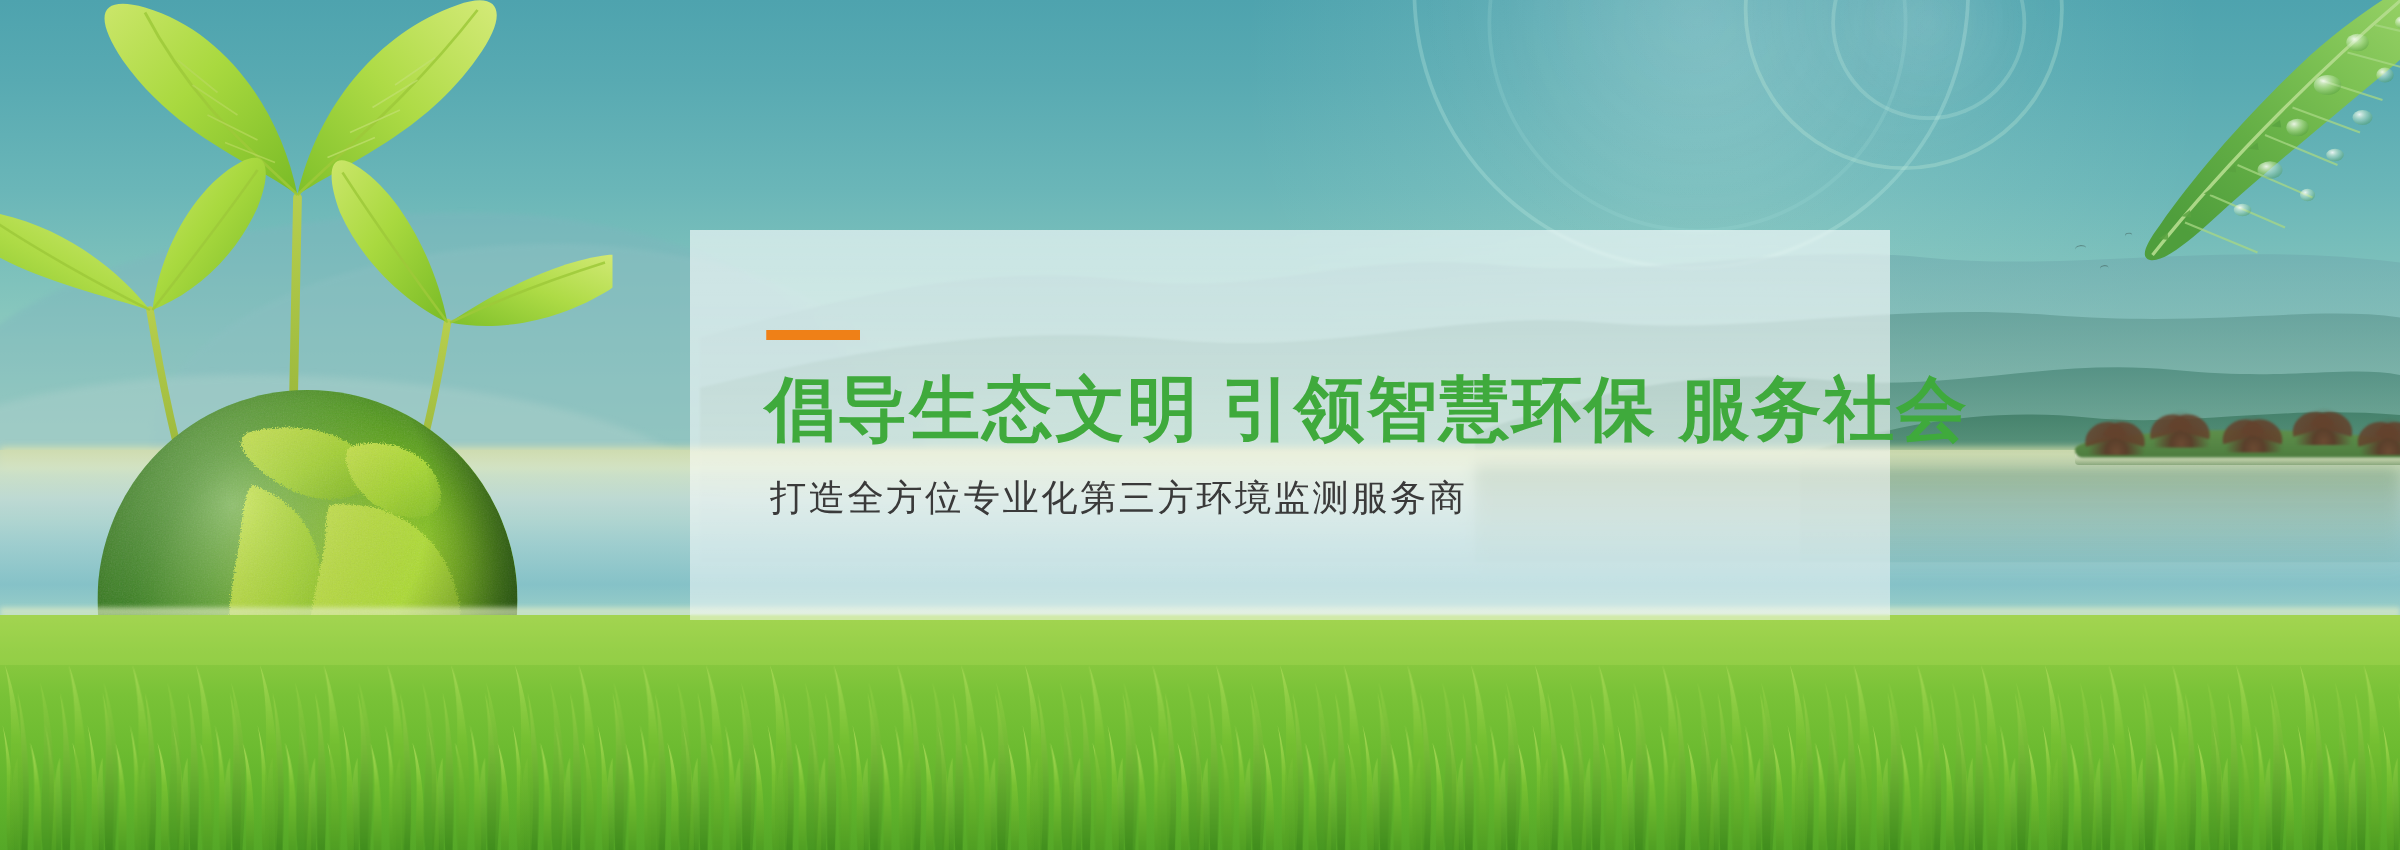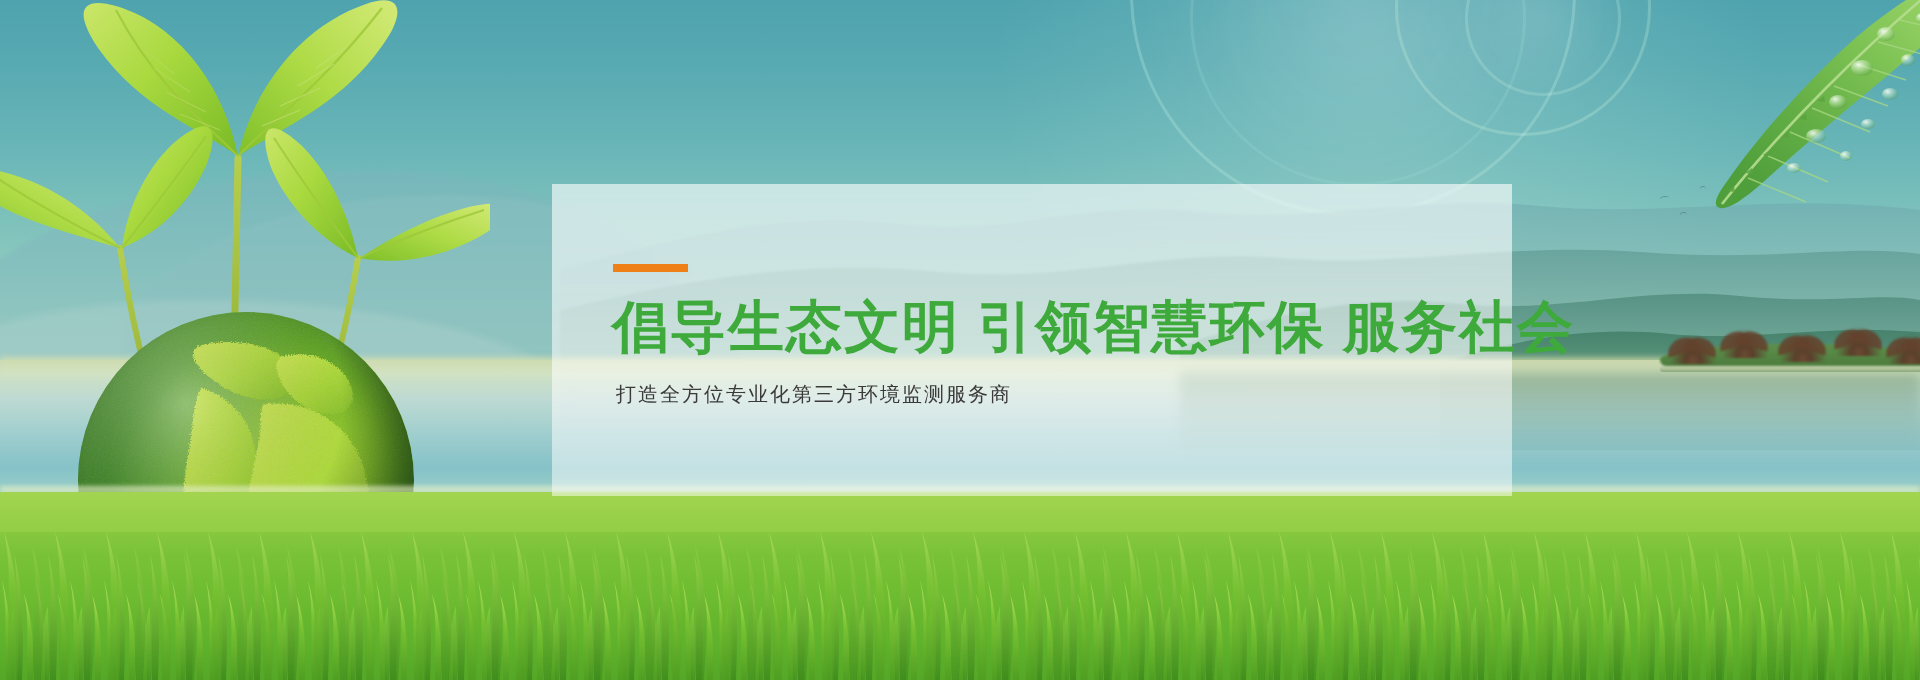--- a/index.html
+++ b/index.html
@@ -260,21 +260,21 @@
     font-weight: bold;
     letter-spacing: 2px;
     color: #3faa3c;
     white-space: nowrap;
     line-height: 1.1;
     text-align: right;
   }
   .subtitle {
     position: absolute;
     left: 616px; top: 382px;
-    font-size: 20px;
+    font-size: 29px;
     font-weight: normal;
     letter-spacing: 2px;
     color: #3a3a3a;
     white-space: nowrap;
     line-height: 1.2;
   }
 </style>
 </head>
 <body>
 

